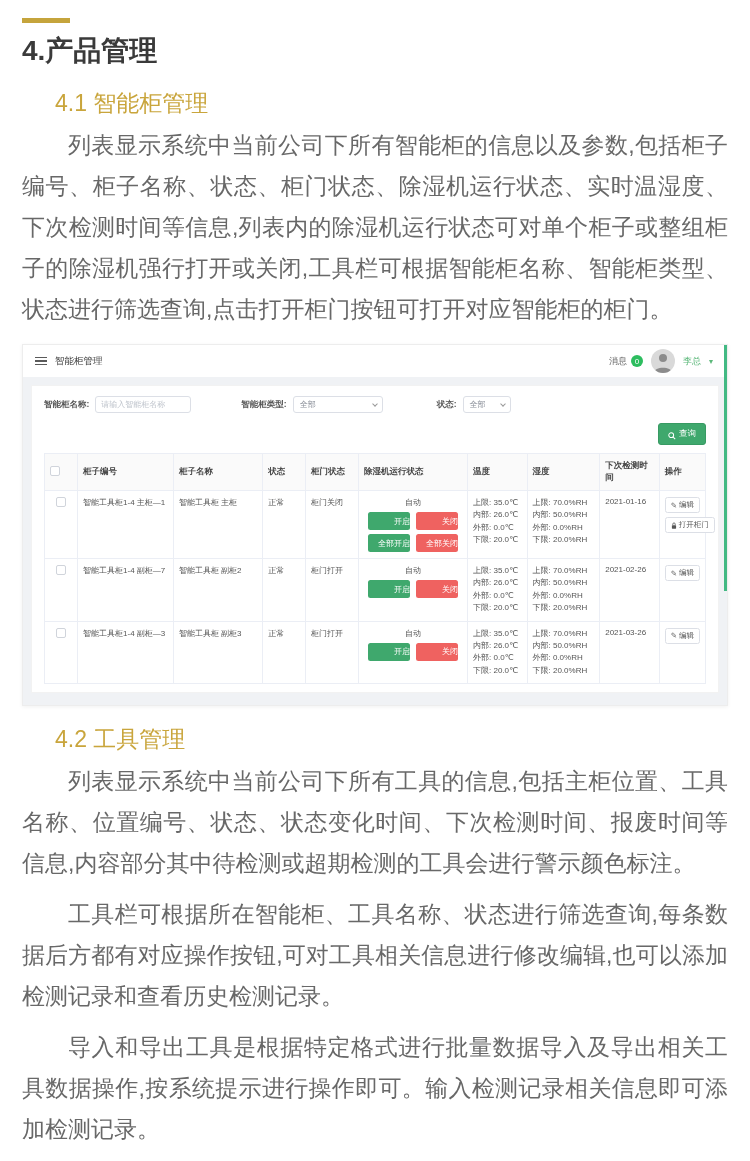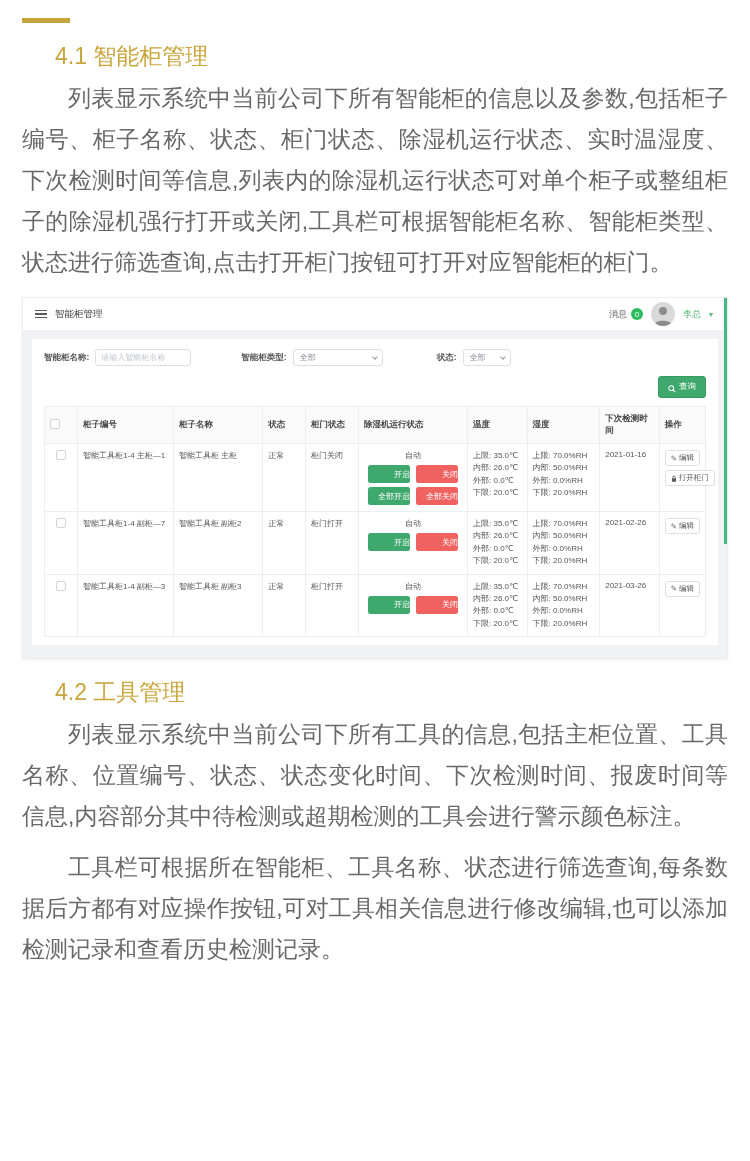--- a/index.html
+++ b/index.html
@@ -56,20 +56,21 @@
   .op-wrap { display:flex; flex-direction:column; align-items:flex-start; }
   .pencil { font-size:7.5px; color:#555; }
   .scroll-strip { position:absolute; top:0; right:0; width:3px; height:246px; background:#42b983; }
 </style>
 </head>
 <body>
 
 <div class="doc">
 
   <div class="accent-bar"></div>
+  <h1 class="sec-title">4.产品管理</h1>
 
   <h2 class="sub-title">4.1 智能柜管理</h2>
   <p class="body-text">列表显示系统中当前公司下所有智能柜的信息以及参数,包括柜子编号、柜子名称、状态、柜门状态、除湿机运行状态、实时温湿度、下次检测时间等信息,列表内的除湿机运行状态可对单个柜子或整组柜子的除湿机强行打开或关闭,工具栏可根据智能柜名称、智能柜类型、状态进行筛选查询,点击打开柜门按钮可打开对应智能柜的柜门。</p>
 
   <div class="shot">
 
     <div class="navbar">
       <div class="nav-left">
         <span class="burger">
             <i></i>
@@ -270,14 +271,15 @@
         </table>
       </div>
     </div>
 
     <div class="scroll-strip"></div>
   </div>
 
   <h2 class="sub-title">4.2 工具管理</h2>
   <p class="body-text">列表显示系统中当前公司下所有工具的信息,包括主柜位置、工具名称、位置编号、状态、状态变化时间、下次检测时间、报废时间等信息,内容部分其中待检测或超期检测的工具会进行警示颜色标注。</p>
   <p class="body-text">工具栏可根据所在智能柜、工具名称、状态进行筛选查询,每条数据后方都有对应操作按钮,可对工具相关信息进行修改编辑,也可以添加检测记录和查看历史检测记录。</p>
+  <p class="body-text">导入和导出工具是根据特定格式进行批量数据导入及导出相关工具数据操作,按系统提示进行操作即可。输入检测记录相关信息即可添加检测记录。</p>
 
 </div>
 
 </body></html>

